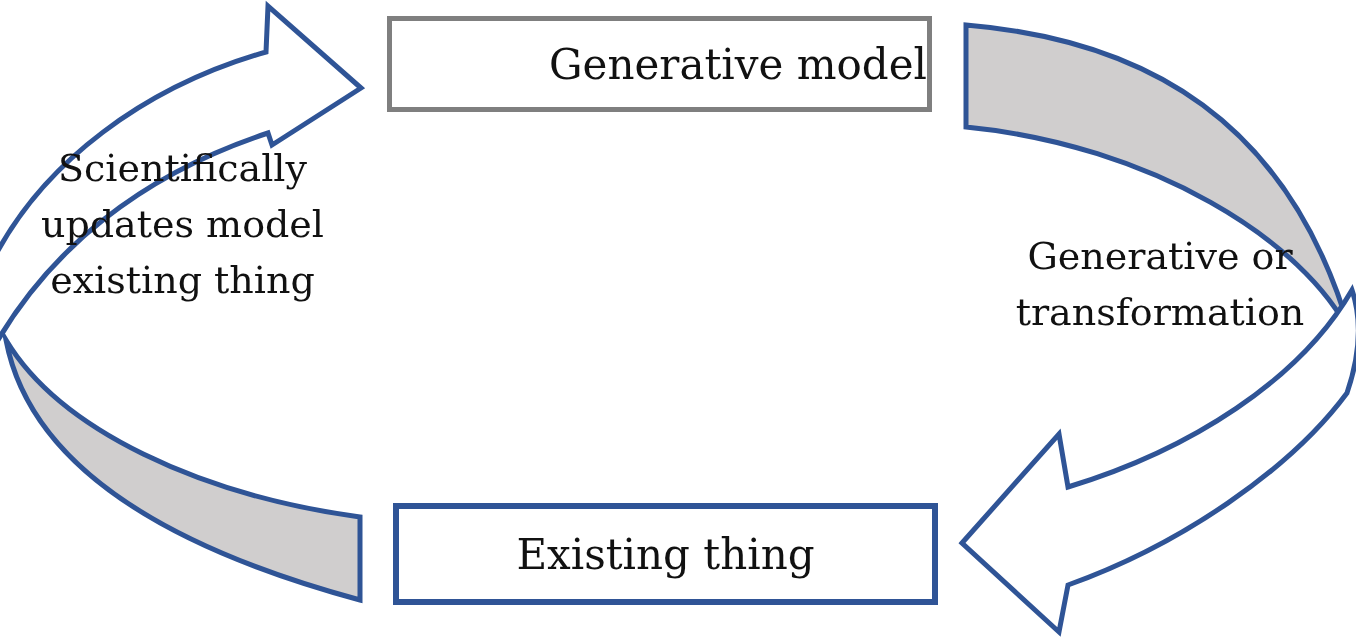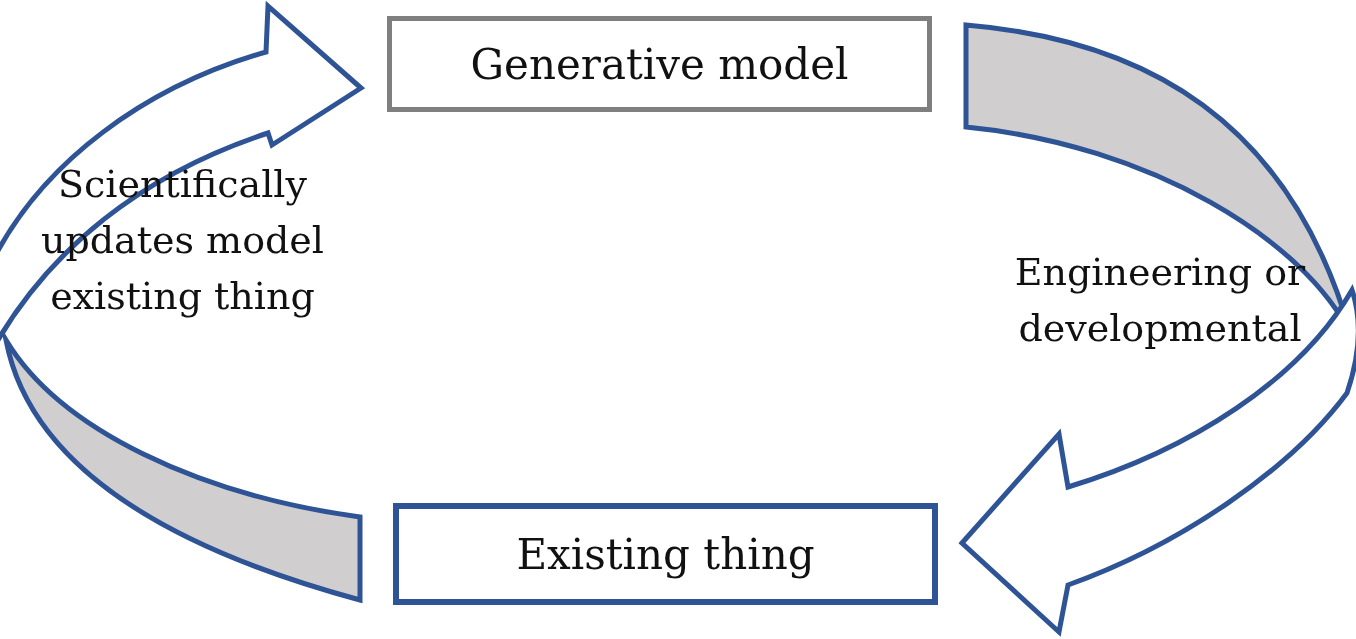--- a/index.html
+++ b/index.html
@@ -40,36 +40,36 @@
     font-size: 42px;
     color: #111111;
     white-space: nowrap;
   }
   .top-box {
     left: 387px;
     top: 16px;
     width: 545px;
     height: 96px;
     border: 5px solid #7F7F7F;
+    justify-content: flex-end;
   }
   .bottom-box {
     left: 393px;
     top: 503px;
     width: 545px;
     height: 102px;
     border: 6px solid #2F5496;
   }
   .side-label {
     position: absolute;
     z-index: 3;
     text-align: center;
     font-size: 38px;
     line-height: 56px;
     color: #111111;
-    margin-top: 16px;
   }
   .left-label {
     left: 15px;
     top: 140px;
     width: 335px;
   }
   .right-label {
     left: 995px;
     top: 228px;
     width: 330px;
@@ -102,17 +102,17 @@
     <span>Existing thing</span>
   </div>
 
   <div class="side-label left-label">
     <span>Scientifically</span>
     <span>updates model</span>
     <span>existing thing</span>
   </div>
 
   <div class="side-label right-label">
-    <span>Engineering or</span>
-    <span>developmental</span>
+    <span>Generative or</span>
+    <span>transformation</span>
   </div>
 
 </div>
 
 </body></html>

